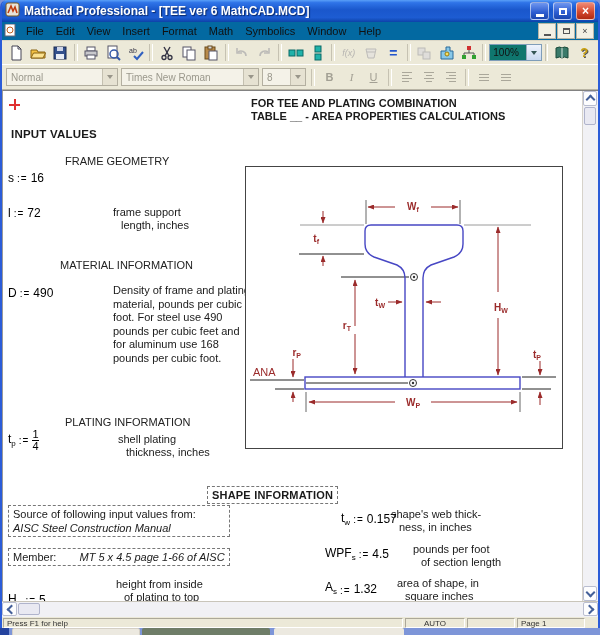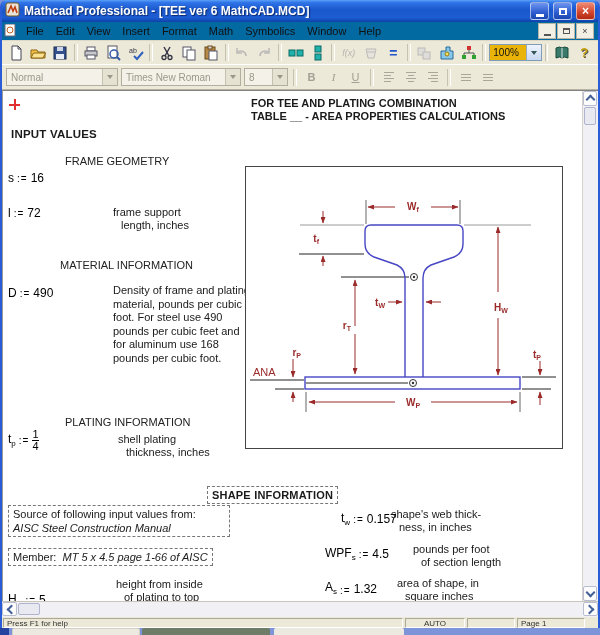--- a/index.html
+++ b/index.html
@@ -27,21 +27,21 @@
   .cbtn{width:16px;height:14px;border:1px solid #b9b5a5;background:#f2f0e4;display:flex;
     align-items:center;justify-content:center;font-size:9px;color:#444;}
   .c-min{width:7px;height:2px;background:#555;margin-top:7px;}
   .c-rest{width:7px;height:6px;border:1px solid #555;border-top-width:2px;box-sizing:border-box;}
   
   .toolbar{height:23px;flex:0 0 23px;display:flex;align-items:center;background:#ece9d8;
     padding:0 3px;gap:1px;border-bottom:1px solid #fff;}
   .tbtn{width:22px;height:20px;display:flex;align-items:center;justify-content:center;}
   .tbtn.dis{opacity:.4;}
   .tsep{width:2px;height:17px;border-left:1px solid #c6c2b2;border-right:1px solid #fff;margin:0 2px;}
-  .combo{height:17px;background:#eab308;border:1px solid #7f9db9;display:flex;align-items:center;
+  .combo{height:17px;background:#0f766e;border:1px solid #7f9db9;display:flex;align-items:center;
     font-size:10px;padding-left:3px;box-sizing:border-box;position:relative;color:#111;}
   .combo .dd{margin-left:auto;width:14px;height:100%;background:linear-gradient(#eef4fd,#c8d8f0);
     border-left:1px solid #9ab;display:flex;align-items:center;justify-content:center;}
   .tri{width:0;height:0;border-left:3px solid transparent;border-right:3px solid transparent;
     border-top:4px solid #355;}
   .formatbar{height:24px;flex:0 0 24px;display:flex;align-items:center;background:#ece9d8;
     padding:0 4px;gap:3px;border-bottom:1px solid #b8b4a4;}
   .fcombo{height:18px;border:1px solid #b3afa0;background:#f4f2e8;color:#9a988c;font-size:10px;
     display:flex;align-items:center;padding-left:4px;box-sizing:border-box;}
   .fcombo .dd{margin-left:auto;width:14px;height:100%;background:#e6e2d2;border-left:1px solid #c4c0b0;
@@ -277,21 +277,21 @@
     <span class="tbtn" style="font-size:13px;font-weight:bold;color:#caa00a;text-shadow:1px 1px 0 #555;">?</span>
   </div>
 
   <div class="formatbar">
     <span class="fcombo" style="width:112px;">
       <span>Normal</span>
       <span class="dd">
           <span class="tri" style="border-top-color:#99968a;"></span>
         </span>
     </span>
-    <span class="fcombo" style="width:120px;">
+    <span class="fcombo" style="width:138px;">
       <span>Times New Roman</span>
       <span class="dd">
           <span class="tri" style="border-top-color:#99968a;"></span>
         </span>
     </span>
     <span class="fcombo" style="width:44px;">
       <span>8</span>
       <span class="dd">
           <span class="tri" style="border-top-color:#99968a;"></span>
         </span>
@@ -396,21 +396,21 @@
 
     <div class="dashed h-bold" style="left:204px;top:395px;">SHAPE INFORMATION</div>
 
     <div class="dashed" style="left:5px;top:414px;width:212px;">
       <div>Source of following input values from:</div>
       <div style="font-style:italic;">AISC Steel Construction Manual</div>
     </div>
 
     <div class="dashed" style="left:5px;top:457px;">
       <span>Member:</span>
-      <span style="font-style:italic;margin-left:3px;">MT 5 x 4.5 page 1-66 of AISC</span>
+      <span style="font-style:italic;margin-left:20px;">MT 5 x 4.5 page 1-66 of AISC</span>
     </div>
 
     <div class="desc" style="left:113px;top:487px;">
       <div>height from inside</div>
         <div class="ind">of plating to top</div>
     </div>
     <div class="math" style="left:5px;top:501px;">
       <span><span>H</span><sub>w</sub></span>
       <span class="asn">:=</span>
         <span>5</span>

